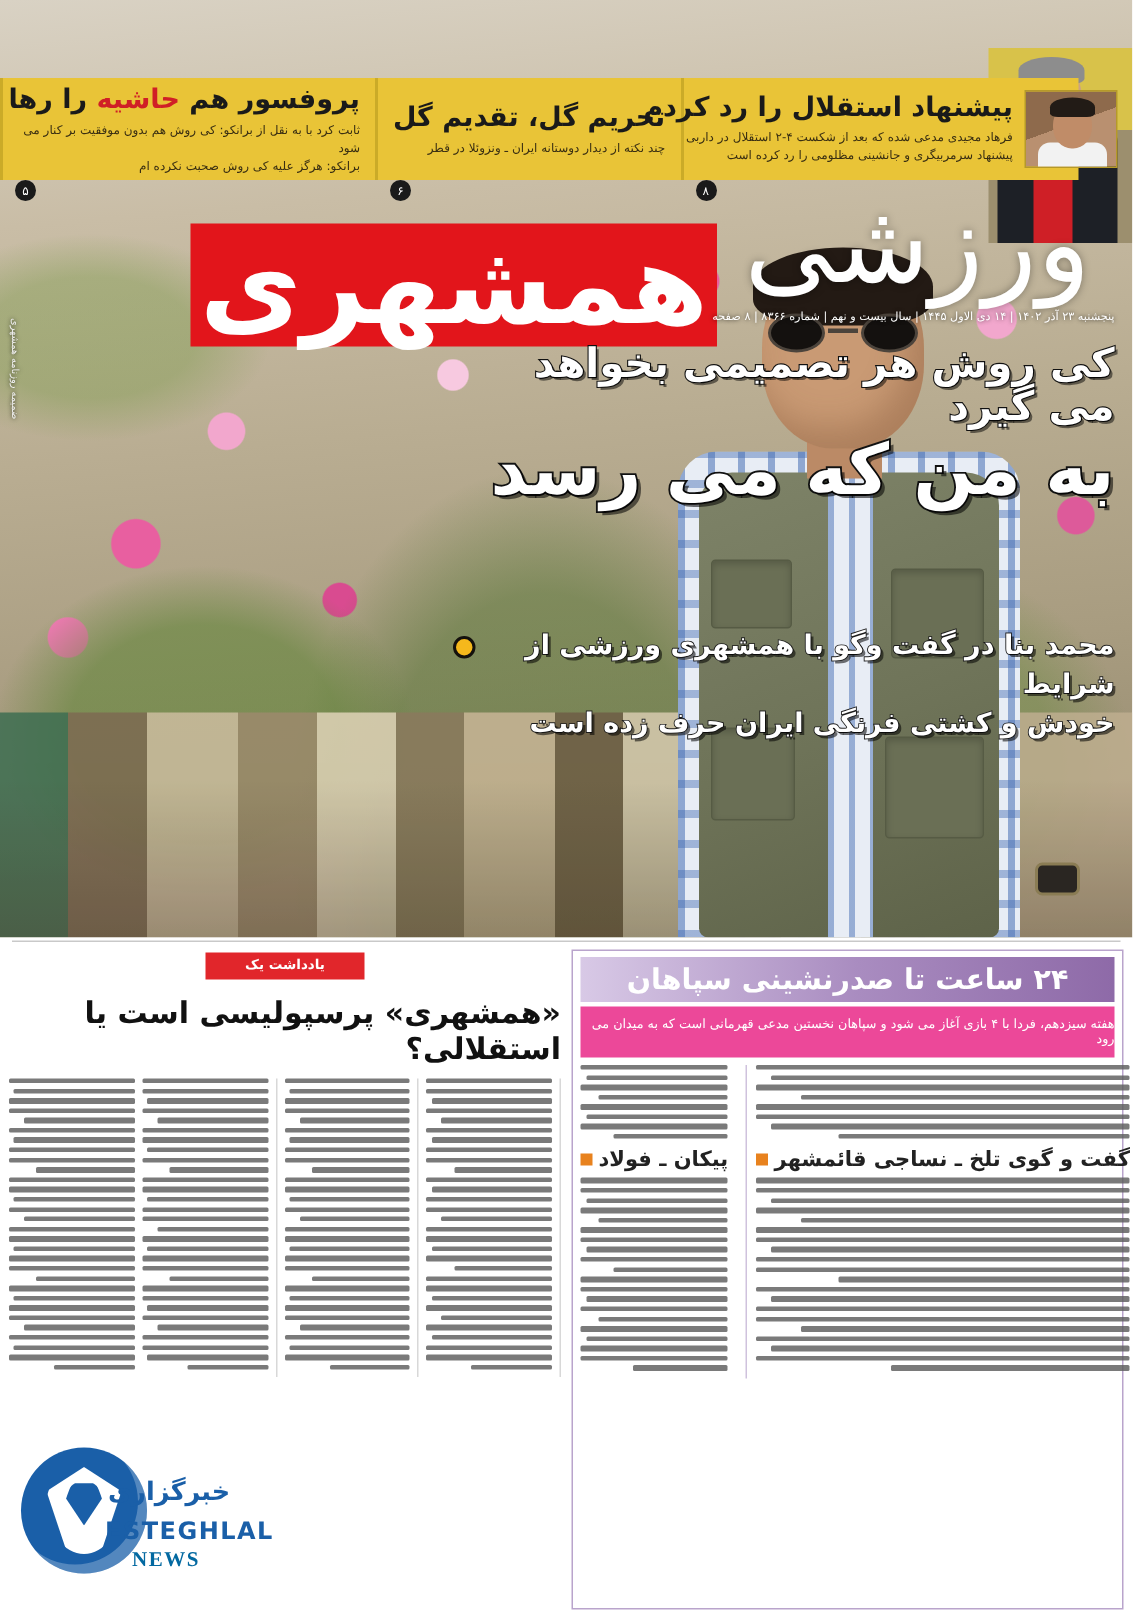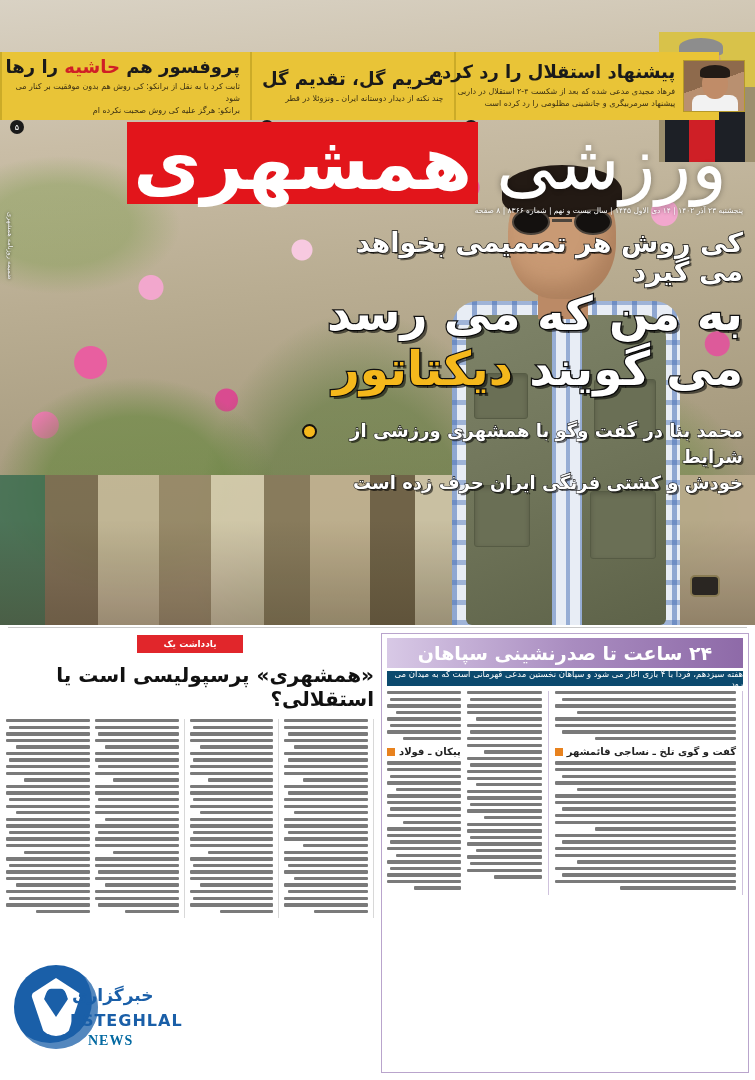--- a/index.html
+++ b/index.html
@@ -148,21 +148,21 @@
     background:#1a1a1a; color:#fff; font-size:8px; display:flex; align-items:center; justify-content:center;
   }
 
   
   #masthead {
     position:absolute; right:10px; top:122px; height:86px; z-index:7;
     display:flex; flex-direction:row-reverse; align-items:flex-start;
   }
   .mh-red {
     background:#e2151b; color:#ffffff; font-size:74px; font-weight:bold;
-    line-height:82px; padding:0 6px; letter-spacing:-2px; white-space:nowrap;
+    line-height:82px; padding:0 6px; letter-spacing:-2px; white-space:nowrap;margin-top:27px;
   }
   .mh-white {
     color:#ffffff; font-size:74px; font-weight:normal; line-height:82px;
     padding:0 18px; letter-spacing:-2px; white-space:nowrap;
     text-shadow: 0 0 6px rgba(0,0,0,.35);
   }
   #dateline {
     position:absolute; right:12px; top:206px; z-index:7;
     font-size:7.5px; color:#ffffff; letter-spacing:.1px; white-space:nowrap;
     text-shadow:0 0 3px rgba(0,0,0,.75);
@@ -208,21 +208,21 @@
     position:absolute; right:6px; top:8px; width:368px; height:440px;
     border:1px solid #b9a4cc; padding:4px 5px;
   }
   #feat-band {
     height:30px; width:100%;
     background:linear-gradient(270deg,#8e6aa8 0%, #a98cc0 48%, #d8c9e6 100%);
     display:flex; align-items:center; justify-content:center;
   }
   #feat-band .txt { color:#ffffff; font-size:19px; font-weight:bold; letter-spacing:-.2px; }
   #feat-subbar {
-    margin-top:3px; height:15px; background:#0c4a6e; display:flex; align-items:center; justify-content:center;
+    margin-top:3px; height:34px; background:#ec4899; display:flex; align-items:center; justify-content:center;
   }
   #feat-subbar .txt { color:#fff; font-size:8.5px; letter-spacing:.2px; }
   .cols3 { display:flex; flex-direction:row-reverse; gap:6px; margin-top:5px; }
   .col { flex:1; position:relative; }
   .col + .col { border-right:1px solid #cfc2dd; padding-right:6px; }
 
   
   #feature-left { position:absolute; left:6px; top:8px; width:368px; height:440px; }
   #badge-wrap { display:flex; justify-content:center; margin-top:2px; }
   #red-badge {
@@ -243,21 +243,21 @@
     height:3.4px; background:#5d5d5d; border-radius:1px; margin-bottom:3.2px;
     opacity:.82;
   }
   .ln.s1 { width:100%; } .ln.s2 { width:96%; } .ln.s3 { width:88%; }
   .ln.s4 { width:78%; } .ln.s5 { width:64%; }
   .subhead-inline {
     display:flex; flex-direction:row-reverse; align-items:center; gap:4px; margin:6px 0 4px;
   }
   .sq { width:8px; height:8px; background:#e1262b; flex:0 0 8px; }
   .sq.or { background:#e8821e; }
-  .sh-txt { font-size:10px; font-weight:bold; color:#222; white-space:nowrap; }
+  .sh-txt { font-size:14px; font-weight:bold; color:#222; white-space:nowrap; }
 
   
   #watermark {
     position:absolute; left:14px; top:338px; width:150px; height:104px; z-index:9;
   }
   #wm-globe {
     position:absolute; left:0; top:2px; width:84px; height:84px; border-radius:50%;
     background:#1a5fa8;
     box-shadow: inset -6px -6px 0 rgba(255,255,255,.25);
   }
@@ -359,21 +359,20 @@
   <div id="masthead">
     <div class="mh-red">همشهری</div>
     <div class="mh-white">ورزشی</div>
   </div>
   <div id="dateline">پنجشنبه ۲۳ آذر ۱۴۰۲ | ۱۴ دی الاول ۱۴۴۵ | سال بیست و نهم | شماره ۸۳۶۶ | ۸ صفحه</div>
   <div id="vertical-tag">ضمیمه روزنامه همشهری</div>
 
   <div id="headline">
     <div class="hl-kicker">کی روش هر تصمیمی بخواهد می گیرد</div>
     <div class="hl-big">به من که می رسد</div>
-    <div class="hl-big"><span>می گویند </span><span class="accent">دیکتاتور</span></div>
   </div>
   <div id="subhead-bullet"></div>
   <div id="subhead">
     <div class="sh-line">محمد بنا در گفت وگو با همشهری ورزشی از شرایط</div>
     <div class="sh-line">خودش و کشتی فرنگی ایران حرف زده است</div>
   </div>
 
   <div id="bottom">
     <div id="bot-divider"></div>
 

